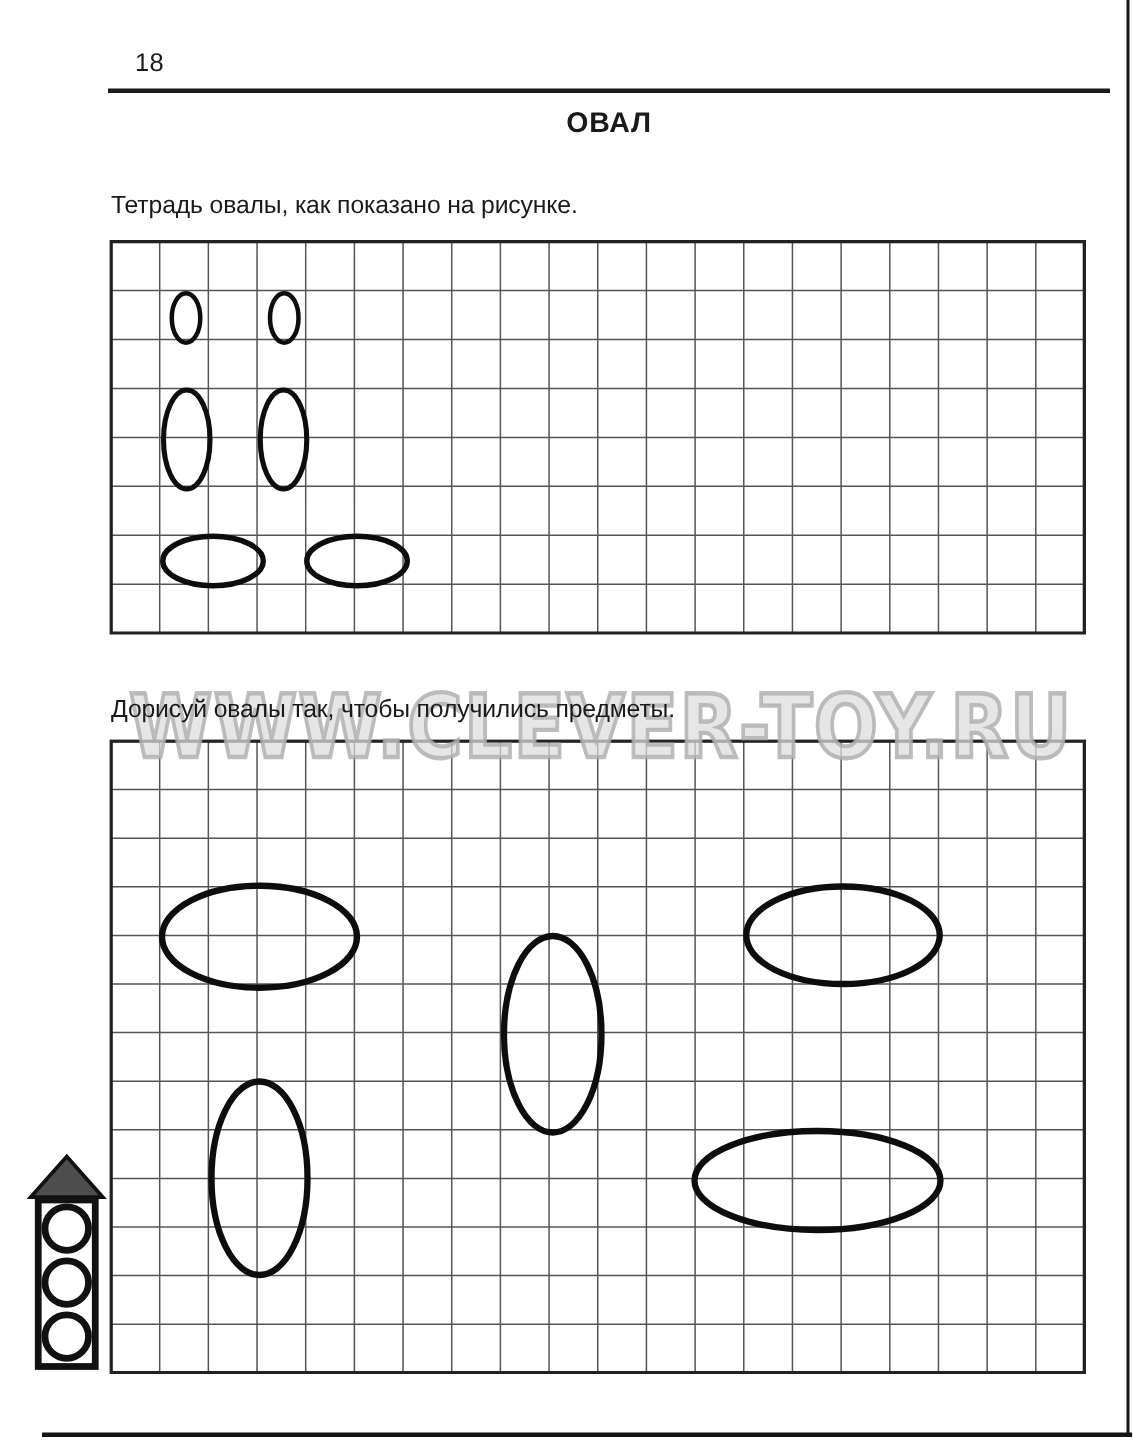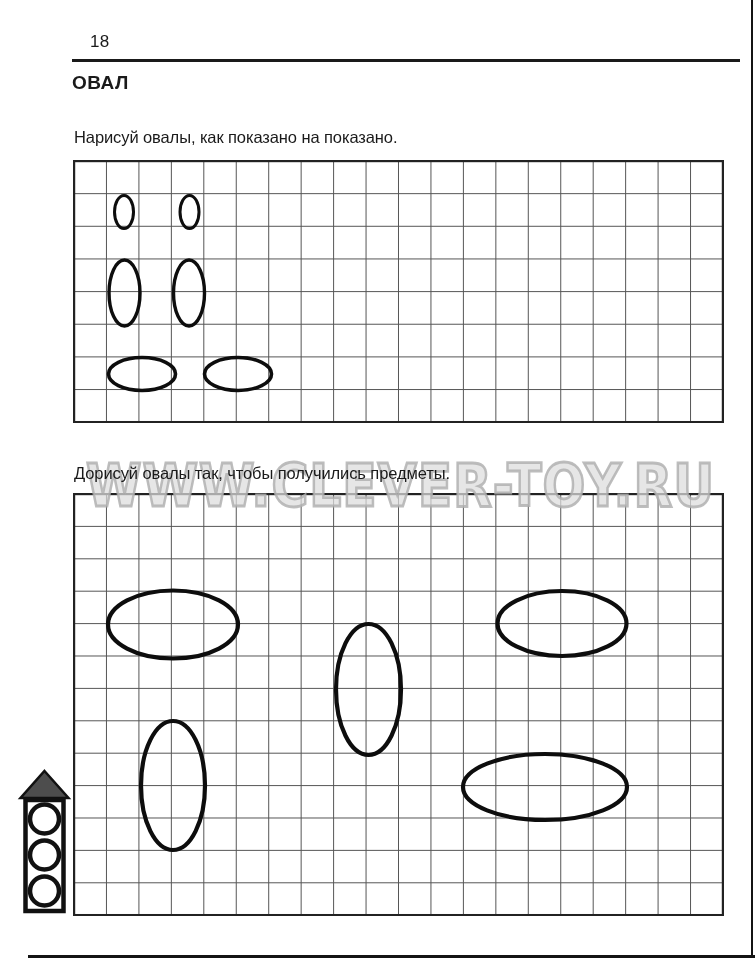--- a/index.html
+++ b/index.html
@@ -29,21 +29,21 @@
   .header-title{
     position:absolute;right:20px;top:32px;
     font-size:17px;letter-spacing:-0.1px;white-space:nowrap;
   }
   .header-rule{
     position:absolute;left:72px;top:59px;
     width:668px;height:2.5px;background:var(--ink);
   }
   .sheet-title{
     position:absolute;left:72px;top:72px;width:668px;
-    font-size:19px;font-weight:bold;letter-spacing:0.5px;
+    text-align:center;font-size:19px;font-weight:bold;letter-spacing:0.5px;
     z-index:3;
   }
   .instruction{
     position:absolute;left:74px;
     font-size:16.5px;letter-spacing:-0.1px;white-space:nowrap;
     z-index:3;
   }
   .instruction.first{top:111px;}
   .instruction.second{top:447px;}
   .grid-wrap{position:absolute;z-index:1;}
@@ -72,21 +72,21 @@
 </head>
 <body>
 
 <div class="page">
 
   <span class="page-number">18</span>
   <div class="header-rule"></div>
 
   <div class="sheet-title">ОВАЛ</div>
 
-  <p class="instruction first">Нарисуй овалы, как показано на показано.</p>
+  <p class="instruction first">Тетрадь овалы, как показано на рисунке.</p>
 
   <div class="grid-wrap" style="left: 73px; top: 160px;">
     <svg xmlns="http://www.w3.org/2000/svg" width="651" height="263.2" viewBox="-1 -1 651 263.2">
         <path d="M32.45 0V261.2M64.9 0V261.2M97.35000000000001 0V261.2M129.8 0V261.2M162.25 0V261.2M194.70000000000002 0V261.2M227.15000000000003 0V261.2M259.6 0V261.2M292.05 0V261.2M324.5 0V261.2M356.95000000000005 0V261.2M389.40000000000003 0V261.2M421.85 0V261.2M454.30000000000007 0V261.2M486.75000000000006 0V261.2M519.2 0V261.2M551.6500000000001 0V261.2M584.1 0V261.2M616.5500000000001 0V261.2M0 32.65H649M0 65.3H649M0 97.94999999999999H649M0 130.6H649M0 163.25H649M0 195.89999999999998H649M0 228.54999999999998H649" stroke="var(--grid-line)" stroke-width="1" fill="none"></path>
         <rect x="0" y="0" width="649" height="261.2" stroke="var(--grid-border)" stroke-width="2.4" fill="none"></rect>
         <ellipse cx="50" cy="51" rx="9.5" ry="16.5" stroke="var(--oval-ink)" stroke-width="3" fill="none"></ellipse>
         <ellipse cx="115.5" cy="51" rx="9.5" ry="16.5" stroke="var(--oval-ink)" stroke-width="3" fill="none"></ellipse>
         <ellipse cx="50.5" cy="132" rx="15.5" ry="33" stroke="var(--oval-ink)" stroke-width="3.4" fill="none"></ellipse>
         <ellipse cx="115" cy="132" rx="15.5" ry="33" stroke="var(--oval-ink)" stroke-width="3.4" fill="none"></ellipse>
         <ellipse cx="68" cy="213" rx="33.5" ry="16.5" stroke="var(--oval-ink)" stroke-width="3.6" fill="none"></ellipse>

